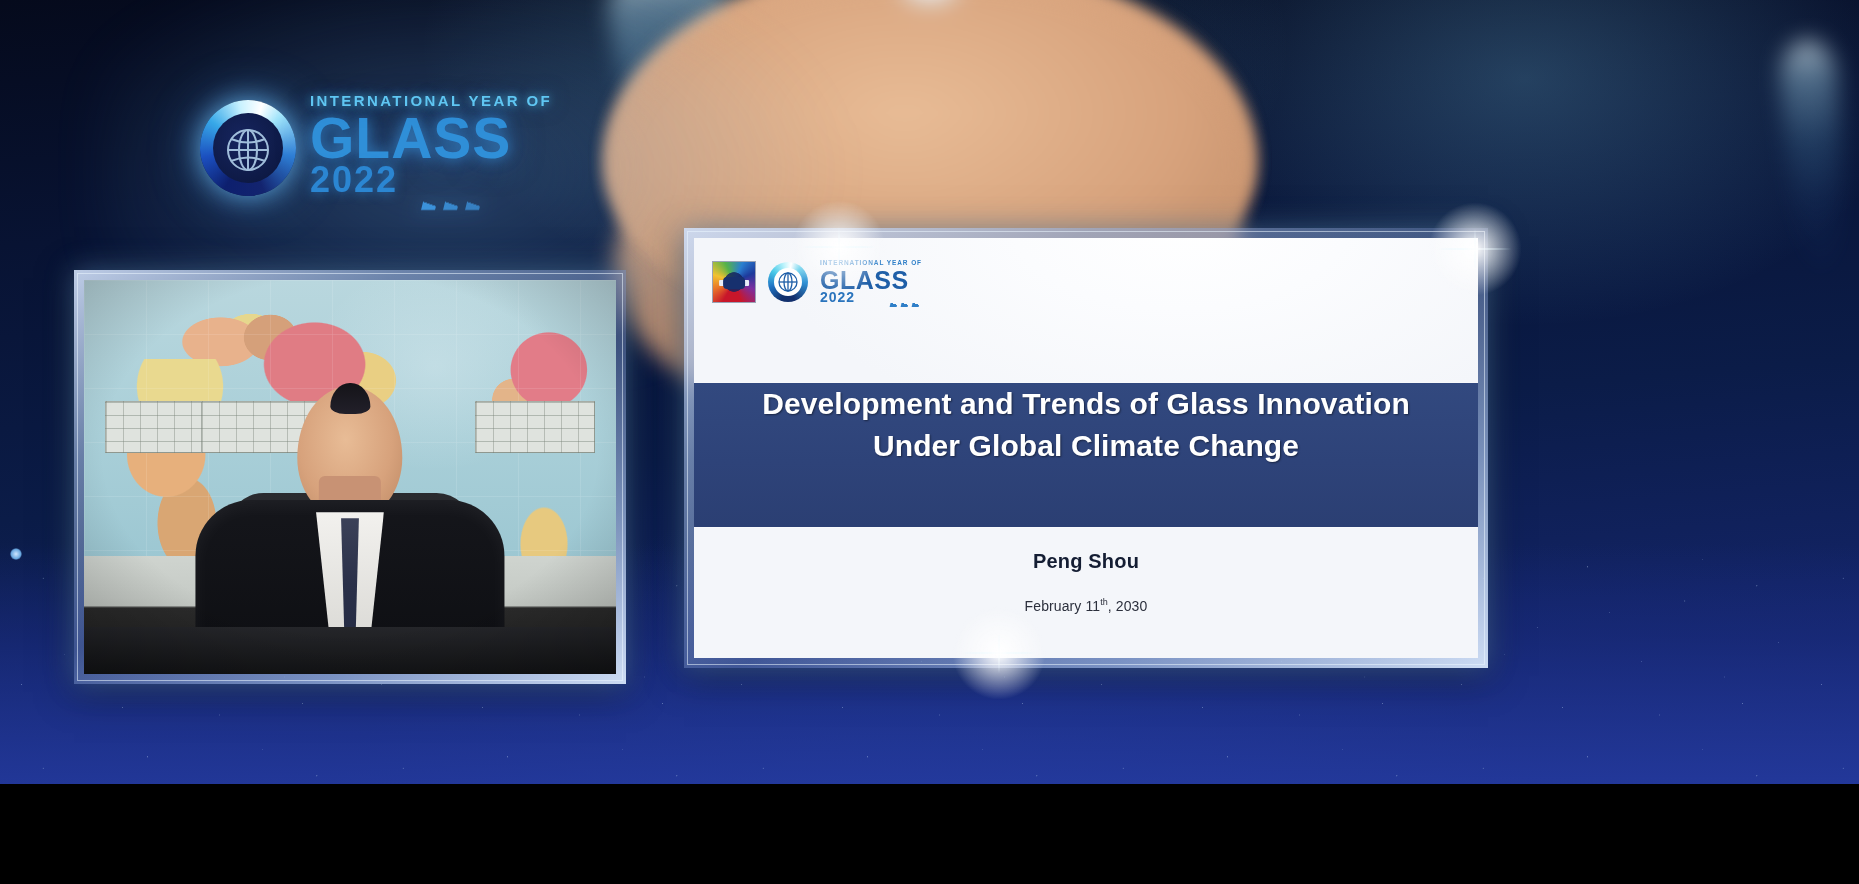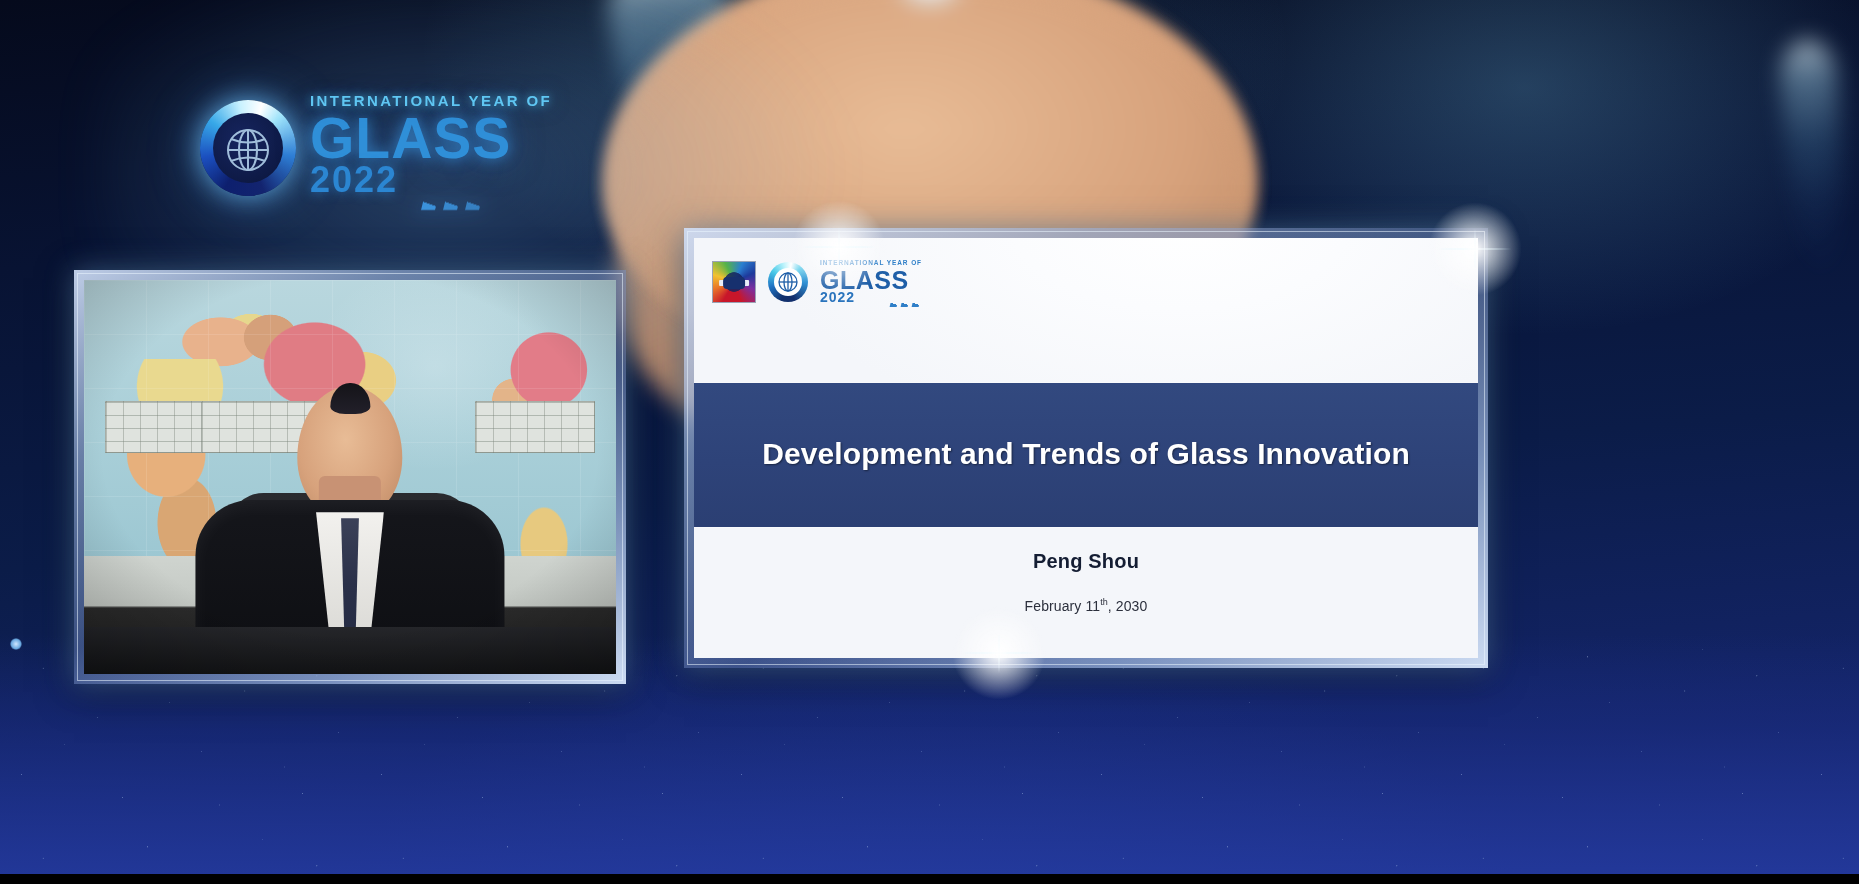--- a/index.html
+++ b/index.html
@@ -1,21 +1,21 @@
 <!DOCTYPE html>
 <html><head>
 <meta charset="utf-8">
 <title>International Year of Glass 2022 — Broadcast</title>
 <style>
   * { margin:0; padding:0; box-sizing:border-box; }
   html,body { width:1859px; height:884px; overflow:hidden; background:#000; }
   body { font-family:"Liberation Sans", sans-serif; }
 
   #stage {
-    position:relative; width:1859px; height:874px; overflow:hidden;
+    position:relative; width:1859px; height:784px; overflow:hidden;
     background:
       radial-gradient(ellipse 700px 420px at 46% 6%, rgba(120,200,235,0.30), rgba(120,200,235,0) 62%),
       radial-gradient(ellipse 620px 400px at 82% 10%, rgba(120,200,235,0.26), rgba(120,200,235,0) 62%),
       radial-gradient(ellipse 900px 620px at 50% 118%, rgba(40,70,170,0.55), rgba(40,70,170,0) 70%),
       linear-gradient(175deg, #050a1c 0%, #081333 26%, #0b1c48 55%, #122363 78%, #1a2a74 100%);
   }
 
   
   .beams { position:absolute; inset:0; pointer-events:none; }
   .beam {
@@ -337,21 +337,21 @@
       linear-gradient(16deg, #2f7fc8 0 4px, transparent 4px),
       linear-gradient(16deg, #2f7fc8 0 4px, transparent 4px),
       linear-gradient(16deg, #2f7fc8 0 4px, transparent 4px);
     background-size:7px 38px; background-repeat:no-repeat;
     background-position:0 0, 11px 0, 22px 0; transform:skewX(-13deg);
   }
 
   .title-band{
     position:absolute; left:0; right:0; top:34.5%; height:34.2%;
     background:linear-gradient(to bottom, #32497f 0%, #2e4379 55%, #2b3f73 100%);
-    display:flex; flex-direction:column; align-items:center; justify-content:center;
+    display:flex; flex-direction:column; align-items:center; 
     box-shadow:0 1px 0 rgba(255,255,255,.35), 0 -1px 0 rgba(255,255,255,.25);
   }
   .title-line{
     color:#ffffff; font-weight:700; font-size:30px; line-height:1.42; letter-spacing:.1px;
     text-shadow:1px 1px 2px rgba(0,0,0,.45);
     white-space:nowrap;
   }
 
   .presenter{
     position:absolute; left:0; right:0; top:74.2%; text-align:center;
@@ -475,20 +475,21 @@
         <div class="slide-glass-txt">
           <div class="sg-iyo">INTERNATIONAL YEAR OF</div>
           <div class="sg-glass">GLASS</div>
           <div class="sg-year">2022</div>
           <div class="sg-swoosh"></div>
         </div>
       </div>
 
       <div class="title-band">
         <div class="title-line">Development and Trends of Glass Innovation</div>
+        <div class="title-line">Under Global Climate Change</div>
       </div>
 
       <div class="presenter">Peng Shou</div>
 
       <div class="slide-date"><span>February 11</span><sup>th</sup><span>, 2030</span></div>
     </div>
 
     <div class="sparkle sp-top"></div>
     <div class="sparkle sp-bottom"></div>
     <div class="sparkle sp-right"></div>

